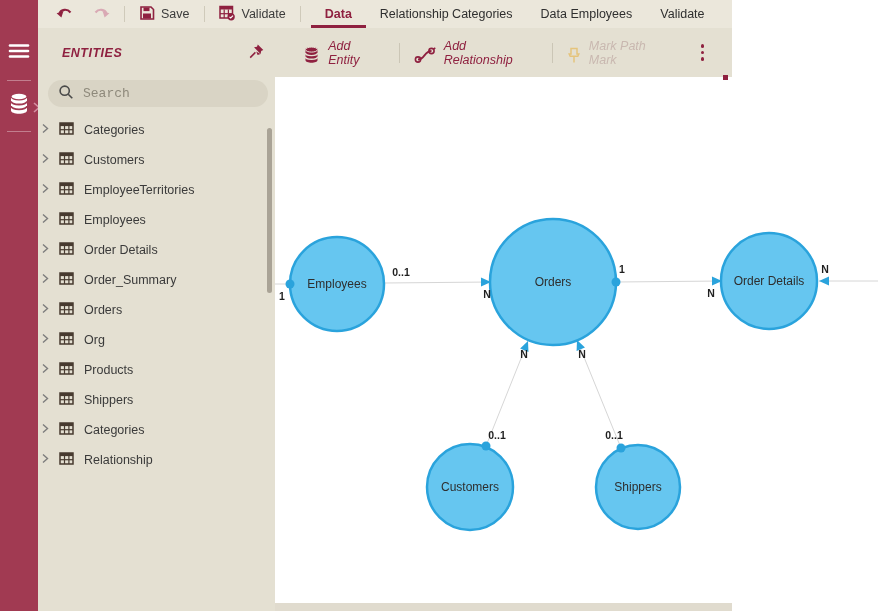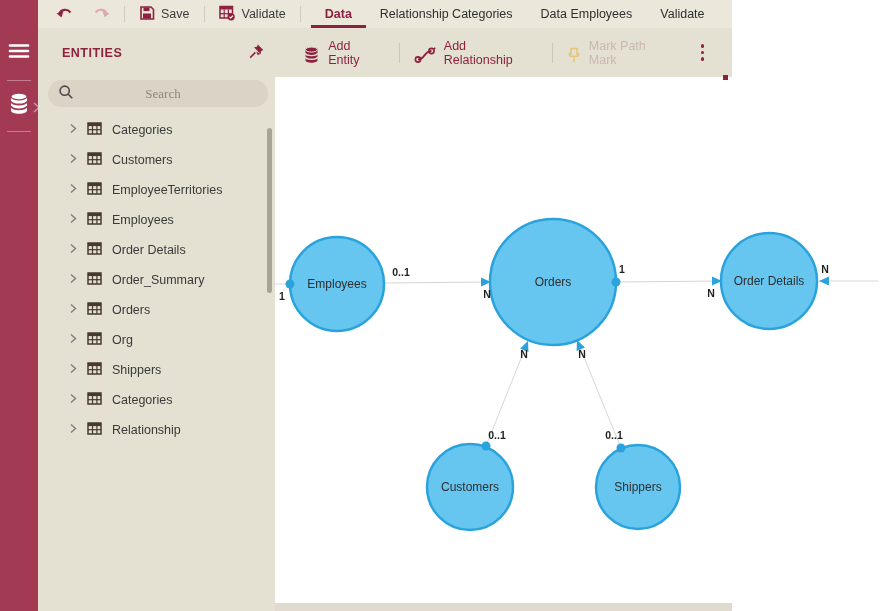--- a/index.html
+++ b/index.html
@@ -19,41 +19,41 @@
   
   .toolbar { height:28px; background:#ebe7db; display:flex; align-items:stretch; font-size:12.5px; color:#3b3b3b; }
   .tb-item { display:flex; align-items:center; gap:6px; padding:0 10px; cursor:pointer; }
   .tb-icon-btn { display:flex; align-items:center; padding:0 9px; cursor:pointer; }
   .tb-sep { width:1px; background:#cfcaba; margin:6px 4px; }
   .tb-tabs { display:flex; align-items:stretch; margin-left:6px; }
   .tb-tab { display:flex; align-items:center; padding:0 14px; cursor:pointer; color:#2f2f2f; border-bottom:3px solid transparent; padding-top:3px; }
   .tb-tab.active { color:#8f2140; border-bottom-color:#8f2140; font-weight:700; }
 
   
-  .entities-header { height:49px; background:#e4e0d2; display:flex; align-items:center; font-size:12.5px; }
+  .entities-header { height:49px; background:#e4e0d2; display:flex; align-items:center; font-size:12.5px;font-style:italic; }
   .eh-title { color:#8f2140; font-weight:700; letter-spacing:.5px; font-size:12.5px; margin-left:24px; width:181px; }
   .eh-pin { display:flex; align-items:center; cursor:pointer; padding:0 6px; }
   .eh-btn { display:flex; align-items:flex-end; gap:8px; color:#8f2140; cursor:pointer; padding:0 14px; }
   .eh-btn.disabled { color:#c9b8b0; cursor:default; }
   .eh-sep { width:1px; height:20px; background:#cbc6b6; }
   .eh-spacer { flex:1; }
   .kebab { display:flex; flex-direction:column; gap:3px; padding:0 28px 0 10px; cursor:pointer; }
   .kebab i { width:3.5px; height:3.5px; border-radius:50%; background:#8f2140; }
 
   
   .content-row { flex:1; display:flex; position:relative; }
 
   .entity-panel { width:237px; flex:0 0 237px; background:#e4e0d2; position:relative; }
   .search-box { margin:3px 7px 0 10px; height:27px; background:#d9d4c5; border-radius:14px;
                 display:flex; align-items:center; padding:0 10px; gap:9px; }
   .search-box input { border:none; outline:none; background:transparent; font-size:13px; color:#444;
-                      font-family:Liberation Serif, serif; width:160px;text-align:center; }
+                      font-family:Liberation Mono, monospace; width:160px; }
   .search-box input::placeholder { color:#8e897b; }
   .entity-list { margin-top:8px; }
-  .entity-row { height:30px; display:flex; align-items:center; gap:10px; padding-left:32px; cursor:pointer; color:#3a3a3a; font-size:12.5px; }
+  .entity-row { height:30px; display:flex; align-items:center; gap:10px; padding-left:4px; cursor:pointer; color:#3a3a3a; font-size:12.5px; }
   .panel-scrollbar { position:absolute; right:3px; top:51px; width:5px; height:165px; background:#a9a396; border-radius:3px; }
 
   .canvas-area { flex:1; position:relative; background:#e0dbce; }
   .er-canvas { position:absolute; left:0; top:0; width:603px; height:526px; background:#ffffff; }
   .corner-marker { position:absolute; right:4px; top:-2px; width:5px; height:5px; background:#8f2140; }
 
   svg text { font-family:"Liberation Sans", sans-serif; }
 </style>
 </head>
 <body>
@@ -304,20 +304,33 @@
                   <polyline points="1,1.5 5.5,5.5 1,9.5" fill="none" stroke="#7c7c7c" stroke-width="1.4"></polyline>
                 </svg></span>
               <span><svg width="15" height="13" viewBox="0 0 15 13">
                   <rect x="1" y="1" width="13" height="11" fill="none" stroke="#473a2f" stroke-width="1.5"></rect>
                   <rect x="1" y="1" width="13" height="3.1" fill="#473a2f"></rect>
                   <line x1="5.5" y1="1" x2="5.5" y2="12" stroke="#473a2f" stroke-width="1.2"></line>
                   <line x1="9.9" y1="1" x2="9.9" y2="12" stroke="#473a2f" stroke-width="1.2"></line>
                   <line x1="1" y1="7.7" x2="14" y2="7.7" stroke="#473a2f" stroke-width="1.2"></line>
                 </svg></span>
               <span>Org</span>
+            </div>
+            <div class="entity-row">
+              <span><svg width="7" height="11" viewBox="0 0 7 11">
+                  <polyline points="1,1.5 5.5,5.5 1,9.5" fill="none" stroke="#7c7c7c" stroke-width="1.4"></polyline>
+                </svg></span>
+              <span><svg width="15" height="13" viewBox="0 0 15 13">
+                  <rect x="1" y="1" width="13" height="11" fill="none" stroke="#473a2f" stroke-width="1.5"></rect>
+                  <rect x="1" y="1" width="13" height="3.1" fill="#473a2f"></rect>
+                  <line x1="5.5" y1="1" x2="5.5" y2="12" stroke="#473a2f" stroke-width="1.2"></line>
+                  <line x1="9.9" y1="1" x2="9.9" y2="12" stroke="#473a2f" stroke-width="1.2"></line>
+                  <line x1="1" y1="7.7" x2="14" y2="7.7" stroke="#473a2f" stroke-width="1.2"></line>
+                </svg></span>
+              <span>Products</span>
             </div>
             <div class="entity-row">
               <span><svg width="7" height="11" viewBox="0 0 7 11">
                   <polyline points="1,1.5 5.5,5.5 1,9.5" fill="none" stroke="#7c7c7c" stroke-width="1.4"></polyline>
                 </svg></span>
               <span><svg width="15" height="13" viewBox="0 0 15 13">
                   <rect x="1" y="1" width="13" height="11" fill="none" stroke="#473a2f" stroke-width="1.5"></rect>
                   <rect x="1" y="1" width="13" height="3.1" fill="#473a2f"></rect>
                   <line x1="5.5" y1="1" x2="5.5" y2="12" stroke="#473a2f" stroke-width="1.2"></line>
                   <line x1="9.9" y1="1" x2="9.9" y2="12" stroke="#473a2f" stroke-width="1.2"></line>

